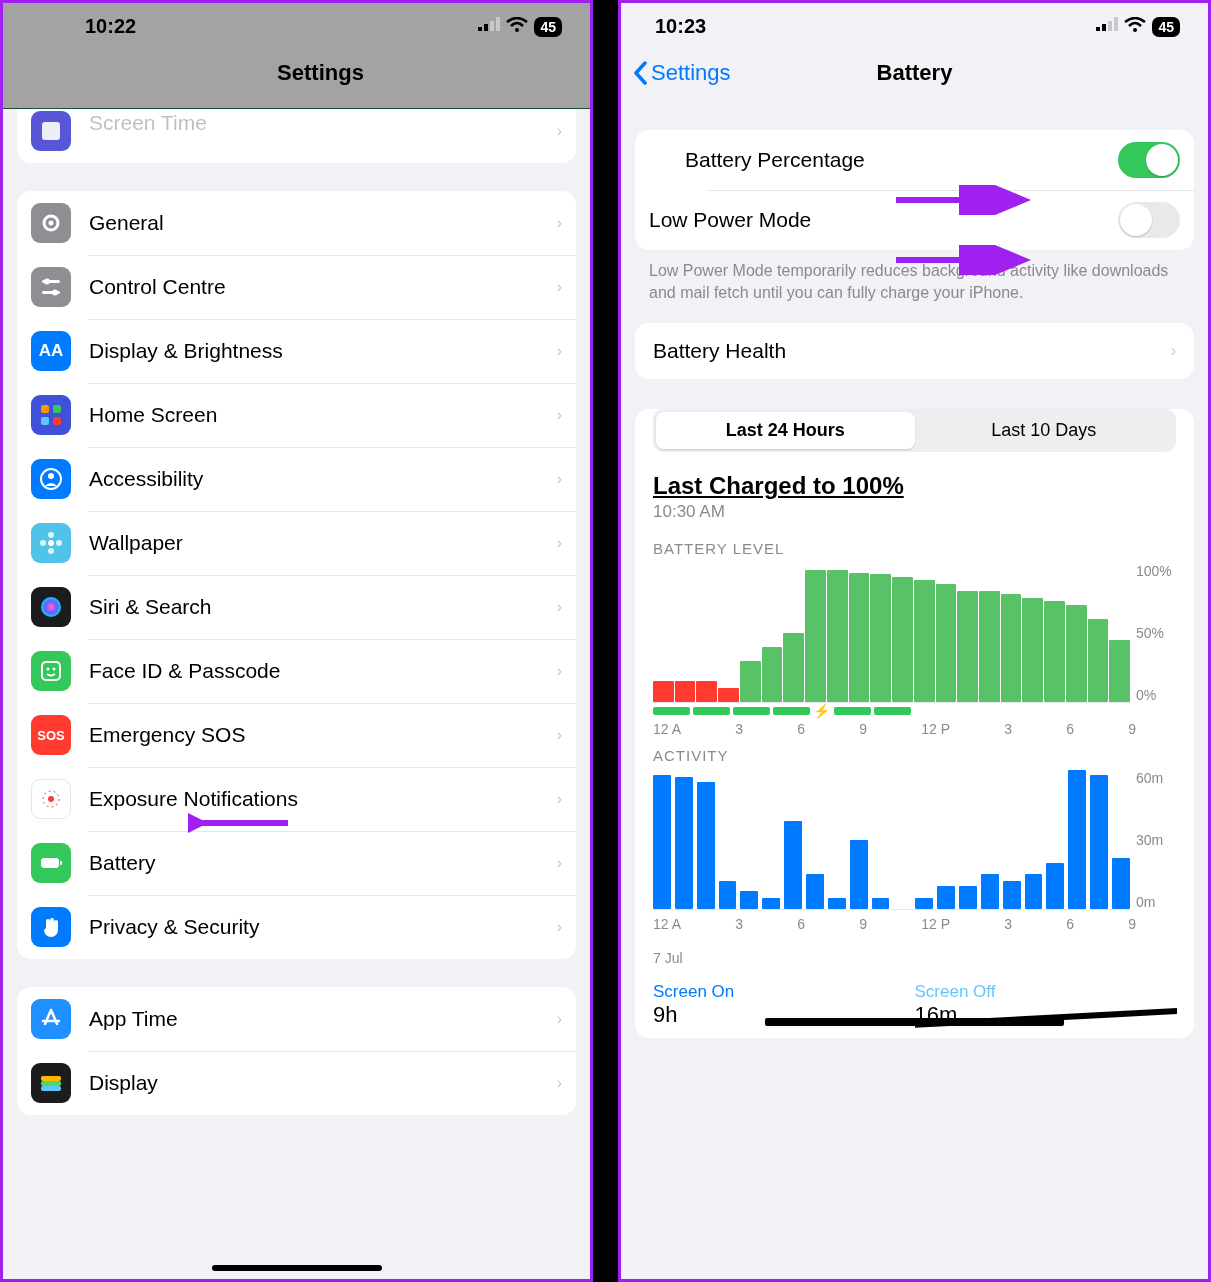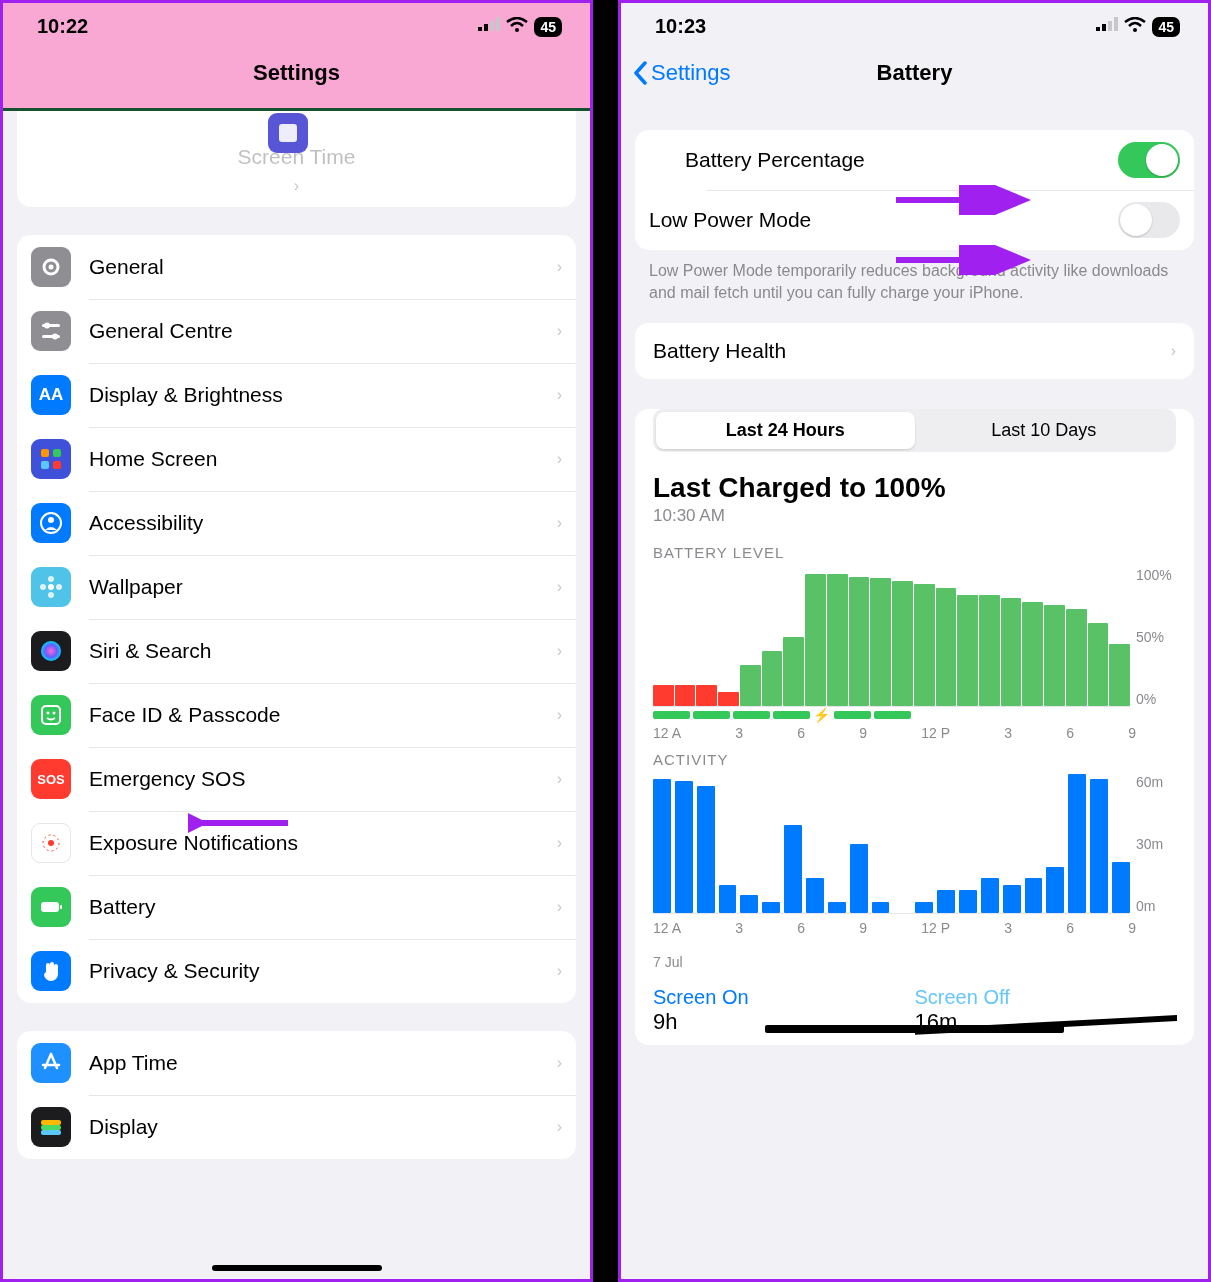--- a/index.html
+++ b/index.html
@@ -28,47 +28,47 @@
 .toggle.off { background:#e9e9eb; }
 .toggle .knob { position:absolute; top:2px; width:32px; height:32px; border-radius:50%; background:#fff; box-shadow:0 1px 2px rgba(0,0,0,.2);}
 .toggle.on .knob { right:2px; }
 .toggle.off .knob { left:2px; }
 .bhealth-row { display:flex; align-items:center; padding:16px 18px; }
 .bhealth-row .lbl{ font-size:21px; flex:1;}
 .seg { display:flex; background:#eeeef0; border-radius:10px; padding:3px; margin:18px 18px 14px;}
 .seg-item{ flex:1; text-align:center; padding:8px 0; font-size:18px; border-radius:8px; color:#000;}
 .seg-item.active{ background:#fff; font-weight:600; box-shadow:0 1px 2px rgba(0,0,0,.15);}
 .chart-card{ background:#fff; border-radius:14px; margin:0 14px 0; padding-bottom:10px;}
-.charge-title{ font-size:28px; font-weight:600; padding:6px 18px 2px;}
+.charge-title{ font-size:24px; font-weight:600; padding:6px 18px 2px;text-decoration:underline;}
 .charge-time{ font-size:17px; color:#8a8a8e; padding:0 18px 18px;}
 .section-label{ font-size:15px; letter-spacing:1px; color:#8a8a8e; padding:0 0 6px 18px;}
 .chart-wrap{ display:flex; padding:0 10px 0 18px; gap:6px;}
 .chart-area{ flex:1; position:relative; height:140px; border-bottom:1px solid #e5e5ea;}
 .y-lab-col{ width:48px; display:flex; flex-direction:column; justify-content:space-between; font-size:14px; color:#8a8a8e; text-align:left; height:140px;}
 .x-ticks{ display:flex; justify-content:space-between; font-size:14px; color:#8a8a8e; padding:6px 58px 10px 18px;}
 .bars{ position:absolute; inset:0; display:flex; align-items:flex-end; gap:1px;}
 .bars .b{ flex:1; background:#5ac266; border-radius:1px;}
 .bars .b.r{ background:#ff3b30;}
 .abars{ position:absolute; inset:0; display:flex; align-items:flex-end; gap:4px;}
 .abars .ab{ flex:1; background:#007aff; border-radius:1px;}
 .charge-strip{ display:flex; gap:3px; margin:4px 58px 0 18px; height:8px;}
 .charge-strip span{ flex:1; background:#34c759; border-radius:2px;}
 .charge-strip .bolt{ color:#34c759; font-size:14px; display:flex; align-items:center; justify-content:center; background:transparent; flex:0 0 14px;}
 .date-chip{ display:inline-block; font-size:14px; color:#8a8a8e; margin:8px 0 10px 18px; }
 .screen-row{ display:flex; padding: 6px 18px 0;}
 .screen-col{ flex:1;}
-.sc-lbl{ font-size:20px; color:#007aff; }
+.sc-lbl{ font-size:17px; color:#007aff; }
 .sc-lbl.off{ color:#65c6ff;}
 .sc-val{ font-size:22px; color:#000; position:relative;}
 .strike{ position:relative;}
 .strike::after{ content:""; position:absolute; left:0; right:0; top:48%; height:6px; background:#000; transform:skewY(-3deg);}
 .arrow { position:absolute; pointer-events:none; }
 .arrow svg{ display:block;}
 .home-ind{ position:absolute; bottom:8px; left:50%; transform:translateX(-50%); width:170px; height:6px; border-radius:3px; background:#000;}
-.big-nav{ background:#f9a8d4; border-bottom:3px solid #14532d; padding-bottom:8px;}
+.big-nav{ background:#a3a3a3; border-bottom:1px solid #14532d; padding-bottom:8px;padding-left:48px;}
 </style>
 </head>
 <body>
 
 <div class="phone">
   <div class="big-nav">
   <div class="status-bar">
     <span>10:22</span>
     <div class="status-right">
       <span class="signal-icon">
@@ -89,21 +89,21 @@
       <span class="batt-pill">45</span>
     </div>
   </div>
   <div class="nav-bar">
     <span class="nav-title">Settings</span>
   </div>
   </div>
 
   <div class="scroll">
     <div class="row-truncated">
-      <div class="row" style="padding-top:2px; min-height:30px;flex-direction:column;">
+      <div class="row" style="padding-top:2px; min-height:30px;">
         <div class="row-icon" style="background:#5856d6;">
             <svg width="22" height="22">
               <rect x="2" y="2" width="18" height="18" rx="3" fill="#fff" opacity=".9"></rect>
             </svg>
           </div>
         <span class="row-label" style="opacity:.25; transform:translateY(-8px)">Screen Time</span>
         <span class="chev">›</span>
       </div>
     </div>
 
@@ -120,21 +120,21 @@
         </div>
         <div class="row">
           <div class="row-icon" style="background: rgb(142, 142, 147);">
             <svg width="26" height="26" viewBox="0 0 26 26">
               <rect x="4" y="6" width="18" height="3" rx="1.5" fill="#fff"></rect>
               <rect x="4" y="17" width="18" height="3" rx="1.5" fill="#fff"></rect>
               <circle cx="9" cy="7.5" r="3" fill="#fff"></circle>
               <circle cx="17" cy="18.5" r="3" fill="#fff"></circle>
             </svg>
           </div>
-          <span class="row-label">General Centre</span>
+          <span class="row-label">Control Centre</span>
           <span class="chev">›</span>
         </div>
         <div class="row">
           <div class="row-icon" style="background: rgb(0, 122, 255);">
             <span style="color:#fff;font-weight:700;font-size:17px;">AA</span>
           </div>
           <span class="row-label">Display &amp; Brightness</span>
           <span class="chev">›</span>
         </div>
         <div class="row">

